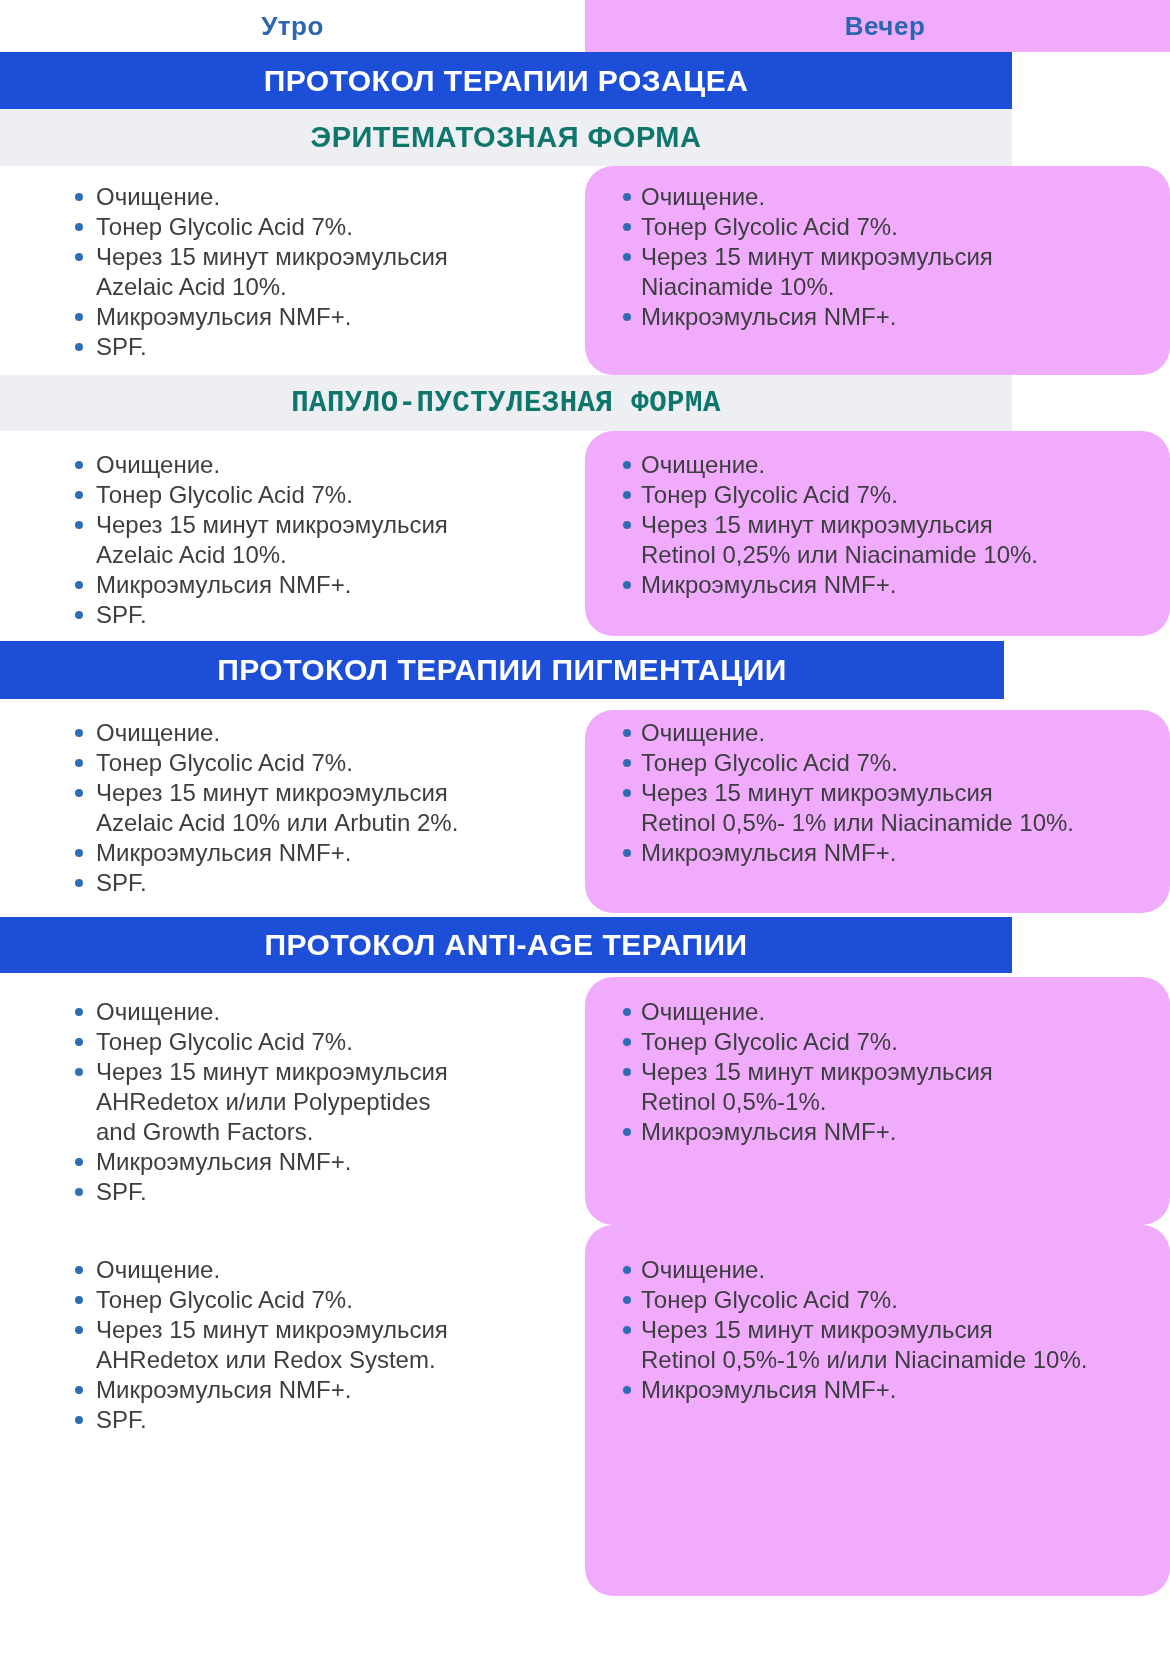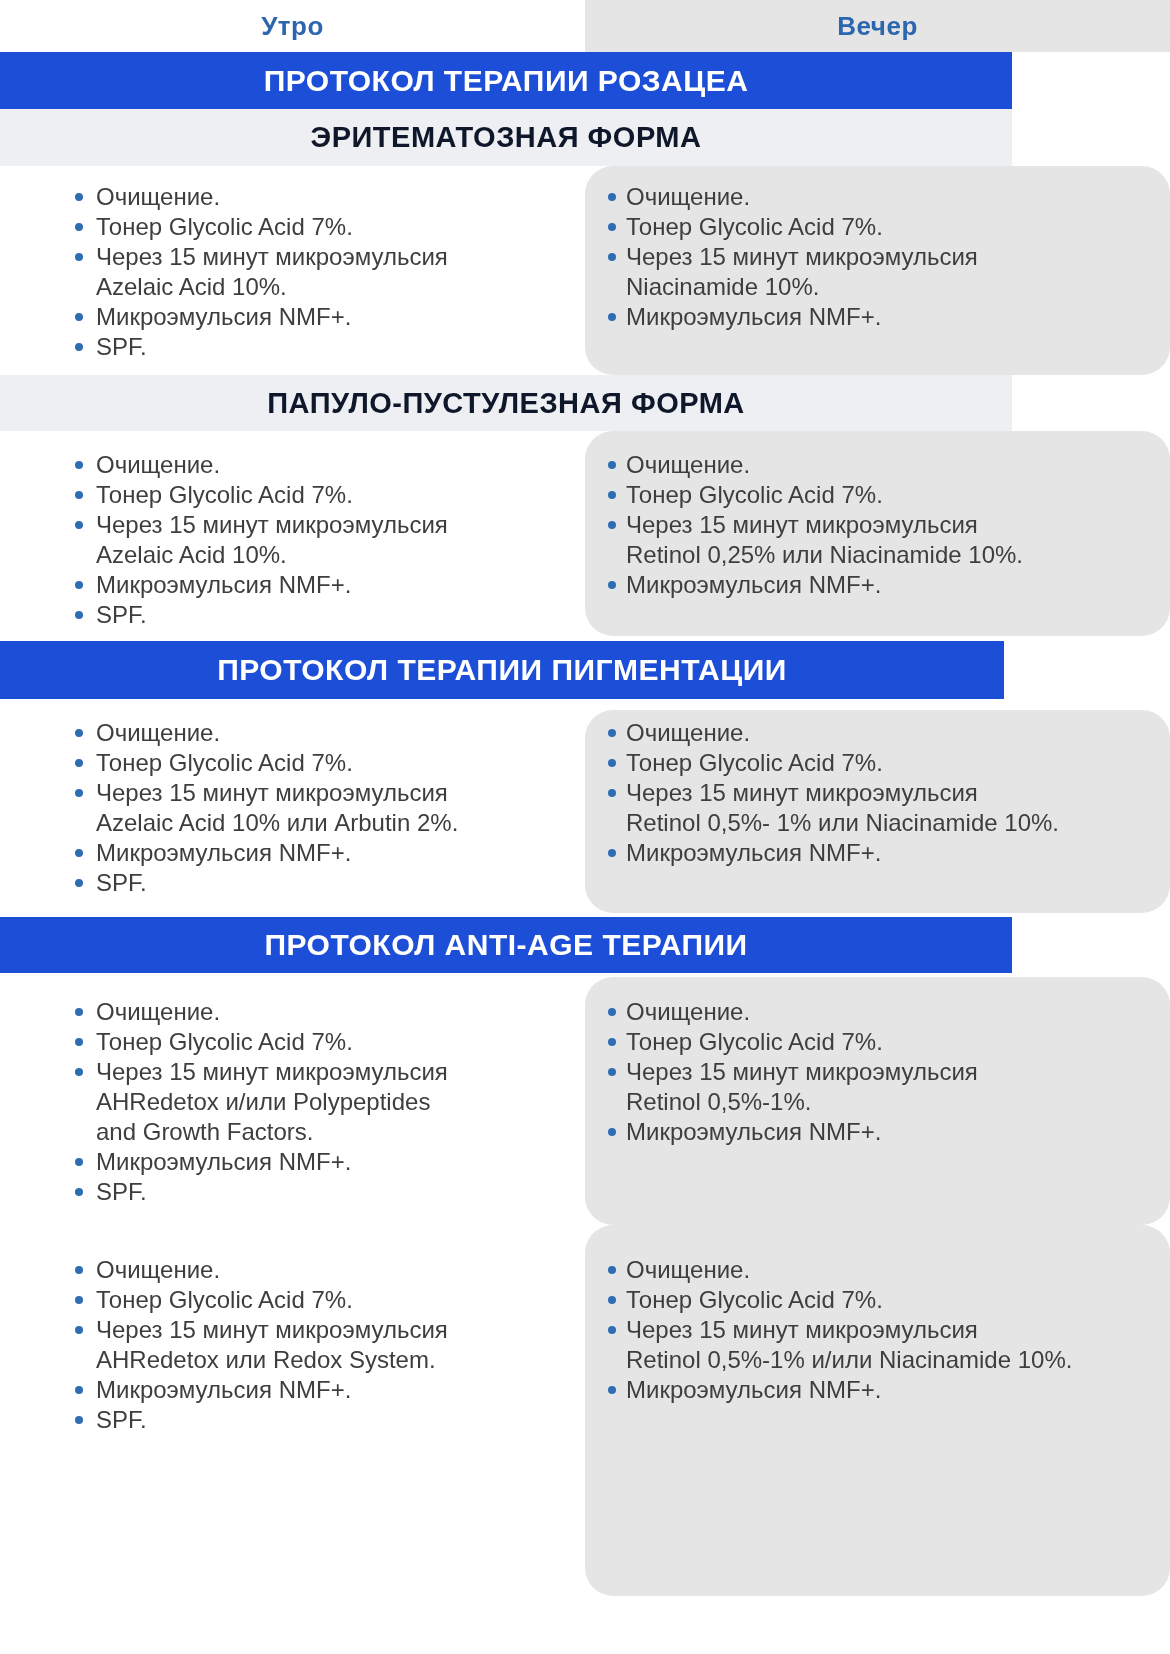--- a/index.html
+++ b/index.html
@@ -7,21 +7,21 @@
     width:1170px;height:1654px;
     background:#ffffff;
     font-family:"Liberation Sans","DejaVu Sans",sans-serif;
     overflow:hidden;
   }
   .page{width:1012px;height:1654px;display:flex;flex-direction:column;}
   .row{width:100%;flex:none;}
   .cols{display:flex;}
   .col{width:585px;flex:none;box-sizing:border-box;}
   .col.left{background:#ffffff;}
-  .col.right{background:#e5e5e5;}
+  .col.right{background:#f0abfc;padding-left:15px;}
 
   
   .header-row{height:52px;}
   .header-row .col{display:flex;align-items:center;justify-content:center;}
   .col-title{
     color:#2b66ae;font-weight:bold;font-size:26px;letter-spacing:.5px;
   }
 
   
   .banner-row{display:flex;flex-direction:column;background:#ffffff;box-sizing:border-box;}
@@ -31,26 +31,26 @@
     font-weight:bold;font-size:30px;letter-spacing:.5px;
     text-align:center;
   }
   .banner-row.b1{height:57px;padding:0;}
   .banner-row.b2{height:74px;padding:5px 8px 11px 0;}
   .banner-row.b3{height:64px;padding:4px 0 4px 0;}
   .banner-row.b4{height:58px;padding:2px 0 2px 0;}
 
   
   .subheader-row{
-    background:#edeff2;color:#0f172a;
+    background:#edeff2;color:#0f766e;
     display:flex;align-items:center;justify-content:center;
     font-weight:bold;font-size:29px;letter-spacing:.5px;text-align:center;
   }
   .subheader-row.s1{height:57px;}
-  .subheader-row.s2{height:56px;}
+  .subheader-row.s2{height:56px;font-family:Liberation Mono, monospace;}
 
   
   .list-row .col{box-sizing:border-box;border-radius:28px;}
   .list-row.l1{height:209px;}.list-row.l1 .col{padding-top:16px;}
   .list-row.l2{height:205px;}.list-row.l2 .col{padding-top:19px;}
   .list-row.l3{height:203px;}.list-row.l3 .col{padding-top:8px;}
   .list-row.l4{height:248px;}.list-row.l4 .col{padding-top:20px;}
   .list-row.l5{height:371px;}.list-row.l5 .col{padding-top:30px;}
 
   ul.protocol-list{

